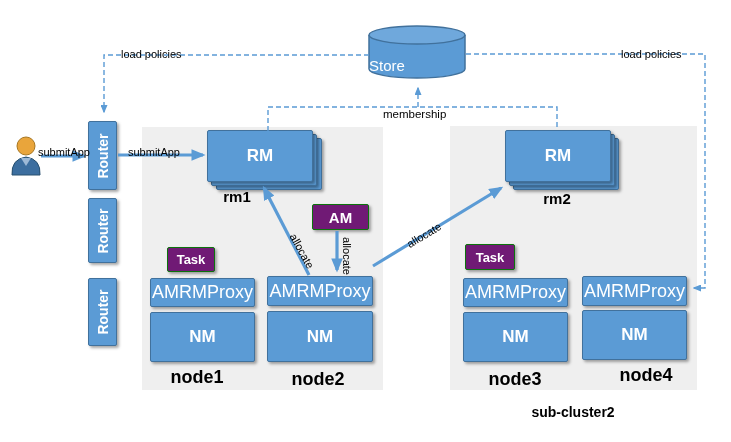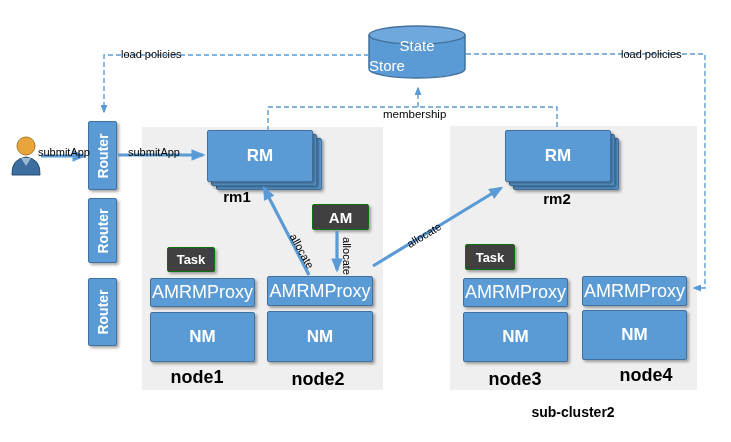--- a/index.html
+++ b/index.html
@@ -12,21 +12,21 @@
     position:absolute;background:#5B9BD5;border:1px solid #41719C;border-radius:2px;
     box-shadow:2px 2px 3px rgba(0,0,0,0.35);
     display:flex;align-items:center;justify-content:center;
     color:#fff;box-sizing:border-box;
   }
   .stacklayer{
     position:absolute;background:#5B9BD5;border:1px solid #41719C;border-radius:2px;
     box-shadow:2px 2px 3px rgba(0,0,0,0.35);box-sizing:border-box;
   }
   .greenbox{
-    position:absolute;background:#404040;border:1px solid #0C720C;border-radius:2px;
+    position:absolute;background:#701a75;border:1px solid #0C720C;border-radius:2px;
     box-shadow:2px 2px 3px rgba(0,0,0,0.35);
     display:flex;align-items:center;justify-content:center;
     color:#fff;font-weight:bold;box-sizing:border-box;
   }
   .rmtext{font-weight:bold;font-size:17px;}
   .nmtext{font-weight:bold;font-size:17px;}
   .proxytext{font-size:18px;}
   .routertext{
     position:absolute;left:50%;top:50%;transform:translate(-50%,-50%) rotate(-90deg);
     color:#fff;font-weight:bold;font-size:14px;white-space:nowrap;
@@ -46,21 +46,20 @@
 
   <div class="panel" style="left:142px;top:127px;width:241px;height:263px;"></div>
   <div class="panel" style="left:450px;top:126px;width:247px;height:264px;"></div>
 
   <div class="boxlayer">
 
     <svg style="position:absolute;left:365px;top:22px;" width="104" height="62" viewBox="0 0 104 62">
       <path d="M4,13 v34 a48,9 0 0 0 96 0 v-34" fill="#5B9BD5" stroke="#41719C" stroke-width="1.5"></path>
       <ellipse cx="52" cy="13" rx="48" ry="9" fill="#6FA8DC" stroke="#41719C" stroke-width="1.5"></ellipse>
     </svg>
-    <div style="position:absolute;left:369px;top:37px;width:96px;text-align:center;color:#fff;font-size:15px;">State</div>
     <div style="position:absolute;left:369px;top:57px;width:112px;text-align:left;color:#fff;font-size:15px;">Store</div>
 
     <svg style="position:absolute;left:10px;top:134px;" width="32" height="42" viewBox="0 0 32 42">
       <path d="M2,41 Q1,25 16,23 Q31,25 30,41 Z" fill="#3C6E9F" stroke="#28506F" stroke-width="1"></path>
       <path d="M11,24 L16,32 L21,24 Z" fill="#9DB9D6"></path>
       <circle cx="16" cy="12" r="9" fill="#E9A53B" stroke="#A87722" stroke-width="1"></circle>
     </svg>
 
     <div class="bluebox" style="left:88px;top:121px;width:29px;height:69px;">
       <span class="routertext">Router</span>

